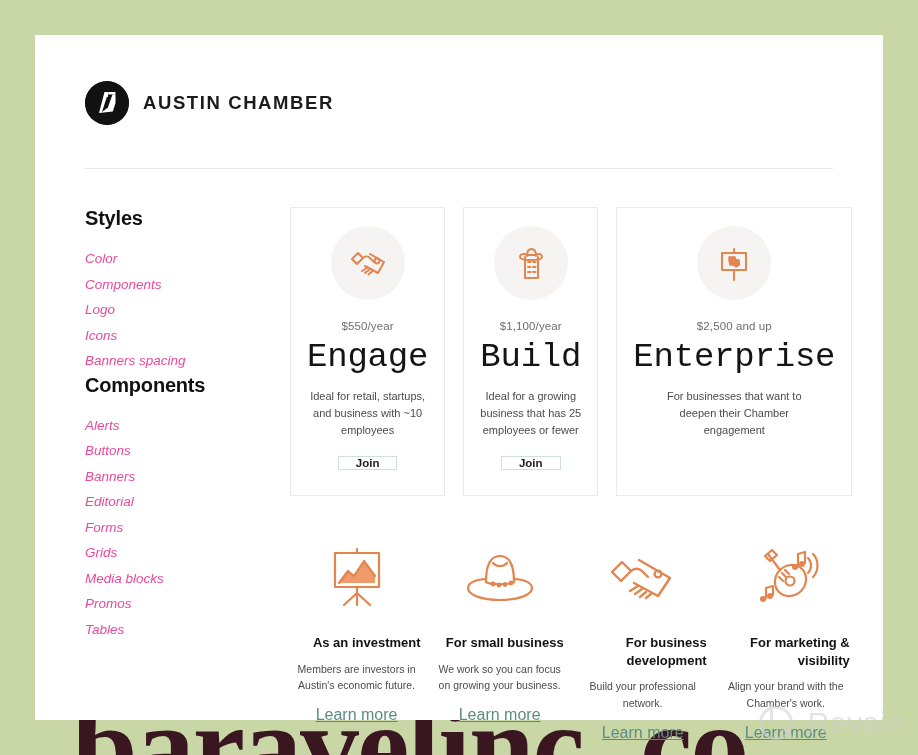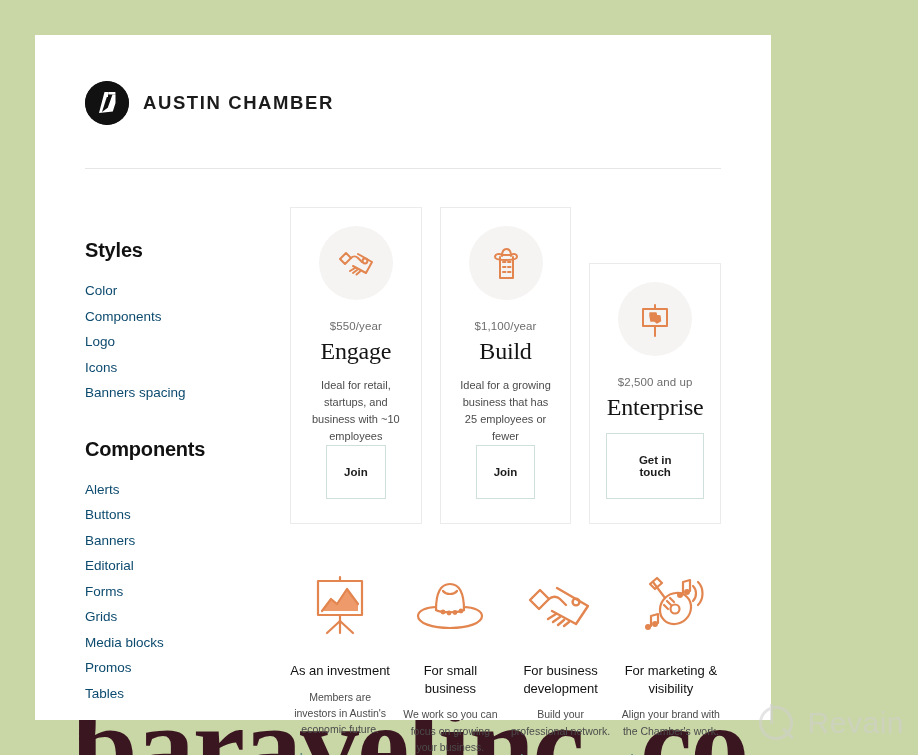--- a/index.html
+++ b/index.html
@@ -71,21 +71,21 @@
     font-weight: 400;
     color: #cfcfcf;
     letter-spacing: 0.5px;
   }
 
   
   .page-card {
     position: absolute;
     left: 35px;
     top: 35px;
-    width: 736px;
+    width: 848px;
     height: 685px;
     background: #ffffff;
     z-index: 2;
   }
 
   .inner {
     padding: 40px 50px 0 50px;
   }
 
   
@@ -127,38 +127,37 @@
   .sidebar {
     width: 205px;
     flex: 0 0 auto;
   }
   .side-heading {
     font-size: 20px;
     font-weight: 700;
     color: #111;
     letter-spacing: -0.2px;
     margin-bottom: 16px;
-    margin-top: 32px;
   }
   .side-heading.second { }
   .side-link {
     font-size: 13.5px;
-    color: #0c4a6e;
+    color: #ec4899;
     line-height: 1;
     padding: 6px 0;
     cursor: pointer;
+    font-style: italic;
   }
 
   .content { flex: 1 1 auto; }
 
   
   .plan-row {
     display: flex;
     gap: 18px;
-    align-items: flex-end;
   }
   .plan {
     flex: 1 1 0;
     border: 1px solid #ebebeb;
     background: #fff;
     padding: 18px 16px 24px 16px;
     text-align: center;
   }
   .plan-icon-wrap {
     width: 74px;
@@ -169,37 +168,38 @@
     display: flex;
     align-items: center;
     justify-content: center;
   }
   .plan-price {
     font-size: 11.5px;
     color: #6d6d6d;
     letter-spacing: 0.1px;
   }
   .plan-name {
-    font-family: Liberation Serif, serif;
-    font-size: 24px;
+    font-family: Liberation Mono, monospace;
+    font-size: 34px;
     font-weight: 400;
     color: #141414;
     margin: 6px 0 12px 0;
     letter-spacing: -0.2px;
   }
   .plan-desc {
     font-size: 11px;
     line-height: 1.55;
     color: #4b4b4b;
     max-width: 142px;
     margin: 0 auto;
   }
   .plan-btn {
     display: inline-block;
-    padding: 20px 17px;
+    margin-top: 17px;
+    padding: 0 17px;
     border: 1px solid #cfe0dc;
     background: #fff;
     font-size: 11.5px;
     font-weight: 700;
     color: #1d1d1d;
     cursor: pointer;
     font-family: "Liberation Sans", sans-serif;
   }
 
   
@@ -214,25 +214,26 @@
   }
   .feature-icon {
     height: 78px;
     display: flex;
     align-items: center;
     justify-content: center;
     margin-bottom: 18px;
   }
   .feature-title {
     font-size: 13px;
-    font-weight: 400;
+    font-weight: 700;
     color: #121212;
     line-height: 1.35;
     max-width: 128px;
     margin: 0 auto 9px auto;
+    text-align: right;
   }
   .feature-desc {
     font-size: 10.5px;
     line-height: 1.55;
     color: #4b4b4b;
     max-width: 140px;
     margin: 0 auto;
   }
   .feature-link {
     display: inline-block;
@@ -328,21 +329,21 @@
             <div class="plan-icon-wrap">
               <svg width="46" height="46" viewBox="0 0 46 46" fill="none" stroke="#e2854f" stroke-width="2" stroke-linecap="round" stroke-linejoin="round">
                 <rect x="11" y="13" width="24" height="17"></rect>
                 <path d="M23 30 L23 40"></path>
                 <path d="M23 13 L23 9"></path>
                 <path d="M18 17 L24 17 L24.5 19.5 L28 20 L28.5 25 L25 27 L22.5 25 L19 25 L18 20 Z" fill="#e2854f" stroke="#e2854f" stroke-width="1.4"></path>
               </svg>
             </div>
             <div class="plan-price">$2,500 and up</div>
             <div class="plan-name">Enterprise</div>
-            <button class="plan-btn">Get in touch</button>
+            <div class="plan-desc">For businesses that want to deepen their Chamber engagement</div>
           </div>
 
         </div>
 
         <div class="feature-row">
 
           <div class="feature">
             <div class="feature-icon">
               <svg width="62" height="68" viewBox="0 0 62 68" fill="none" stroke="#e2854f" stroke-width="2.2" stroke-linecap="round" stroke-linejoin="round">
                 <rect x="9" y="10" width="44" height="34"></rect>

